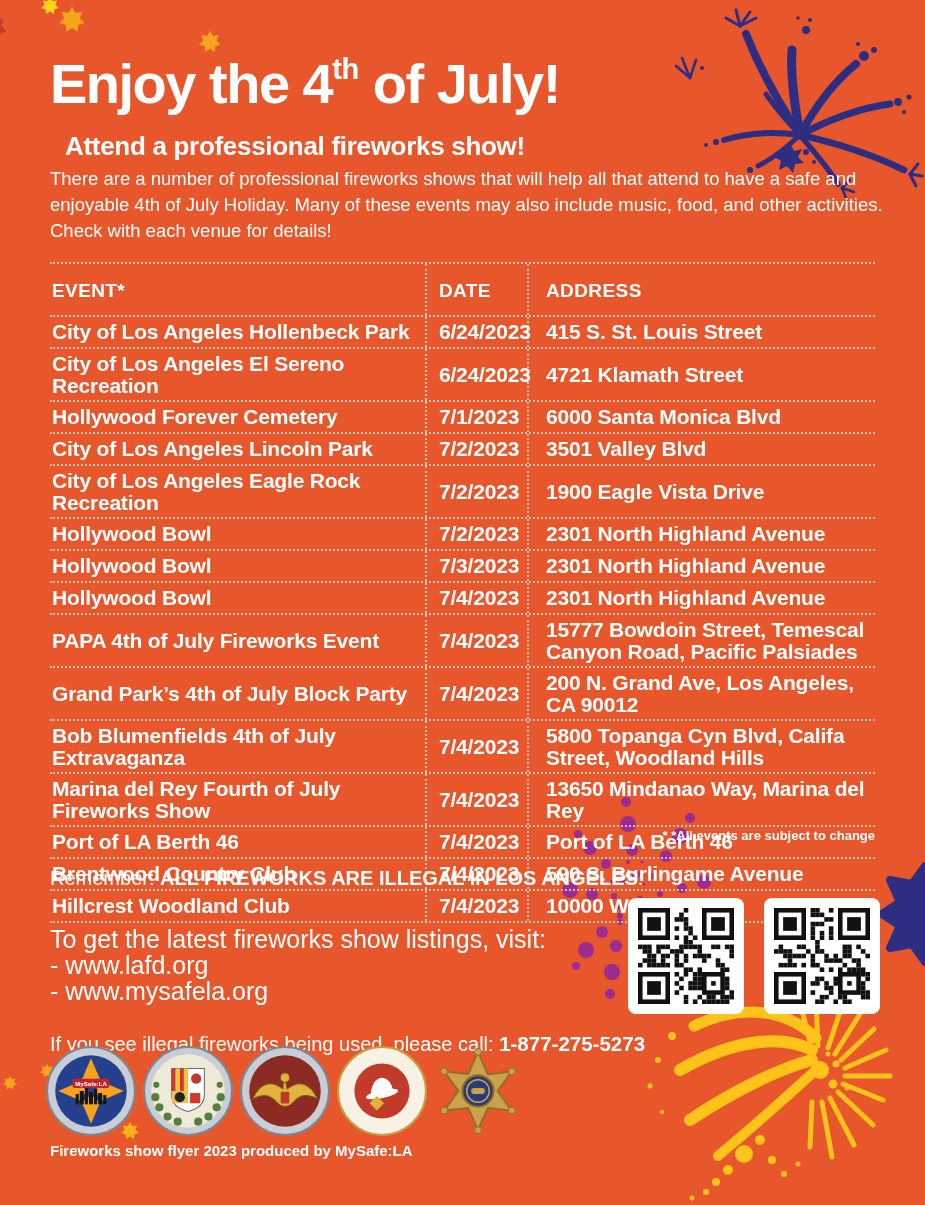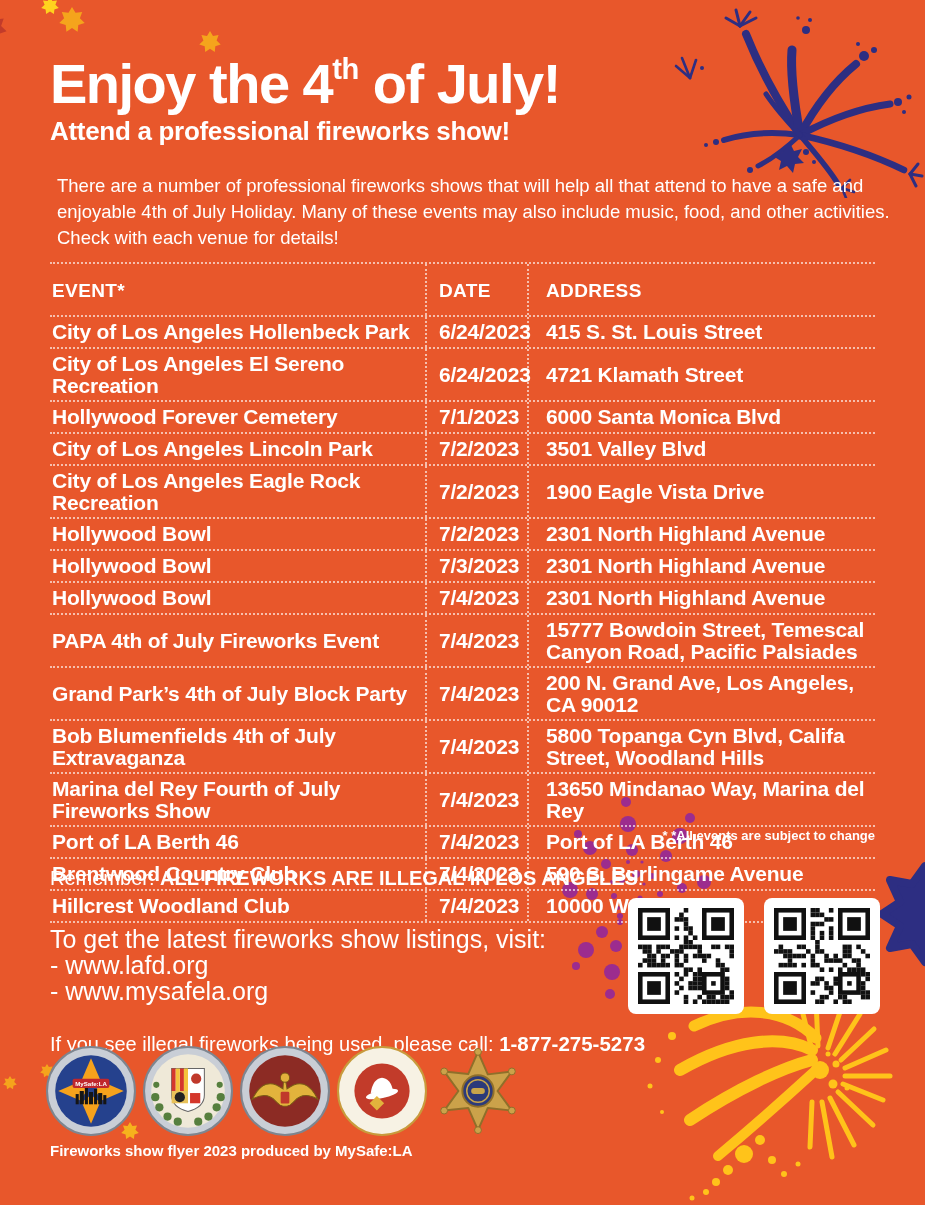--- a/index.html
+++ b/index.html
@@ -4,23 +4,23 @@
 <style>
   html,body{margin:0;padding:0;}
   body{font-family:"Liberation Sans",sans-serif;}
   .page{position:relative;width:925px;height:1205px;background:#E8572B;overflow:hidden;color:#fff;}
   .decor{position:absolute;z-index:0;pointer-events:none;}
   .content{position:absolute;z-index:1;}
 
   h1.title{position:absolute;left:50px;top:42px;margin:0;font-size:56px;line-height:62px;
     font-weight:700;letter-spacing:-1.5px;z-index:1;}
   h1.title sup{font-size:52%;position:relative;top:-4px;vertical-align:super;letter-spacing:-.5px;}
-  h2.subtitle{position:absolute;left:50px;top:116px;margin:0;font-size:26px;font-weight:700;
+  h2.subtitle{position:absolute;left:50px;top:116px;margin:15px;font-size:26px;font-weight:700;
     letter-spacing:-.3px;z-index:1;}
-  .intro{position:absolute;left:50px;top:166px;width:860px;margin:7px;font-size:18.5px;
+  .intro{position:absolute;left:50px;top:166px;width:860px;margin:0;font-size:18.5px;
     line-height:26px;z-index:1;}
 
   .etable{position:absolute;left:50px;top:262px;width:825px;z-index:1;
     border-top:2px dotted rgba(255,255,255,.62);}
   .trow{display:grid;grid-template-columns:375px 102px 1fr;
     border-bottom:2px dotted rgba(255,255,255,.62);}
   .cell{padding:4px 6px 4px 2px;font-size:21px;line-height:21.5px;min-height:22px;
     display:flex;align-items:center;letter-spacing:-.2px;font-weight:bold;}
   .cell.date{padding-left:12px;border-left:2px dotted rgba(255,255,255,.62);}
   .cell.address{padding-left:17px;border-left:2px dotted rgba(255,255,255,.62);}

